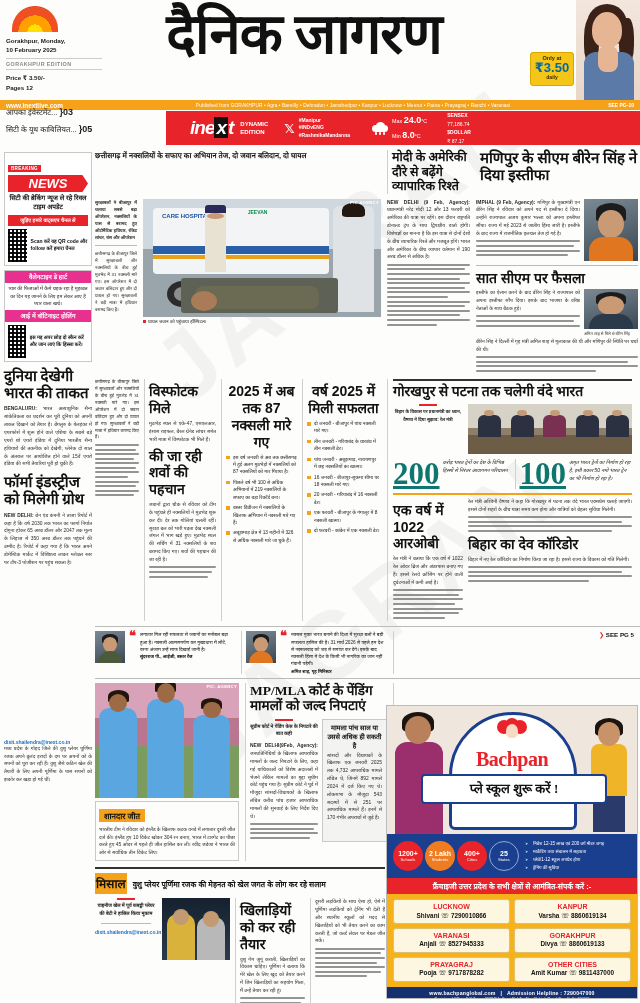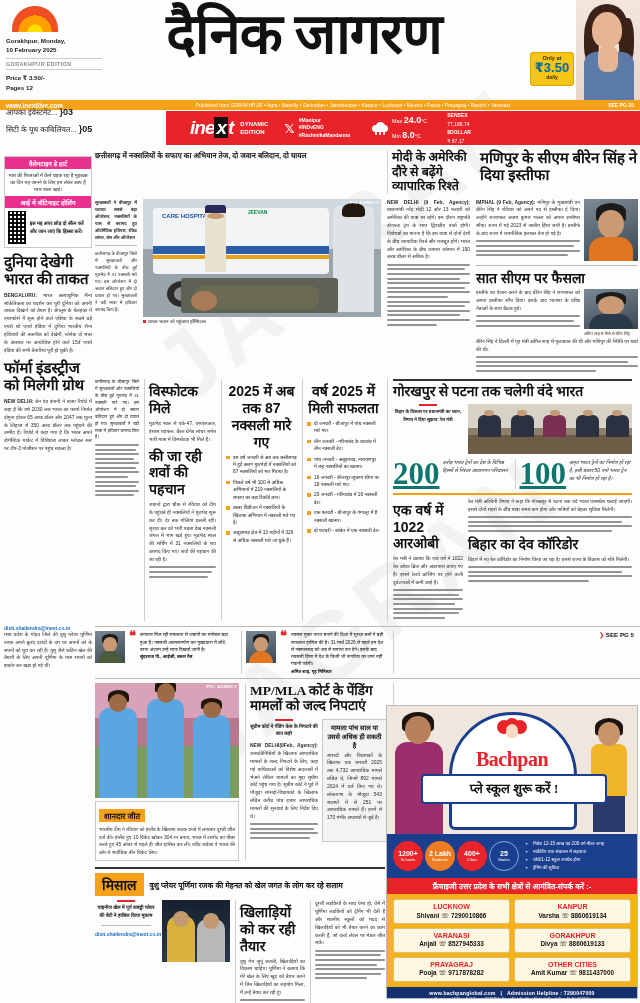--- a/index.html
+++ b/index.html
@@ -176,22 +176,22 @@
   .quotebox { display:flex; gap:4px; }
   .qmark { font-size:13px; font-weight:bold; color:#e8232a; line-height:.7; font-family:"Liberation Serif",serif; }
   .qtxt { font-size:4.7px; color:#222; line-height:1.55; }
   .qattr { font-size:4.6px; font-weight:bold; color:#111; }
 
   
   .bignum { font-family:"Liberation Serif",serif; font-size:31px; font-weight:bold; color:#0f766e; line-height:.95;text-decoration:underline; }
   .statline { font-size:5px; color:#222; line-height:1.55; font-style:italic; }
 
   
-  .seclabel { display:inline-block; background:#f6a11a; color:#111; font-size:14px; font-weight:bold;
-              padding:2px 7px; font-family:"Liberation Serif",serif; }
+  .seclabel { display:inline-block; background:#f6a11a; color:#111; font-size:12px; font-weight:bold;
+              padding:2px 1px; font-family:"Liberation Serif",serif; }
   .secdesc { font-size:7.6px; font-weight:bold; color:#111; }
 
   .orangehead { font-family:"Liberation Serif",serif; font-size:20px; font-weight:bold; color:#111; line-height:1.1; }
 
   .boxg { border:1px solid #c9c9c9; background:#f3f3f1; padding:3px 4px; }
   .boxg .bh { font-size:6.6px; font-weight:bold; color:#111; margin-bottom:2px; }
 
   .bullets li { list-style:none; font-size:4.8px; color:#222; line-height:1.55; margin-bottom:3px;
                 padding-left:7px; position:relative; }
   .bullets li:before { content:""; position:absolute; left:0; top:2px; width:3.5px; height:3.5px;
@@ -344,20 +344,30 @@
     <div class="sensex">
       <div><b>SENSEX</b></div>
       <div>77,186.74</div>
       <div><b>$DOLLAR</b></div>
       <div>₹ 87.17</div>
     </div>
   </div>
 
   <div class="col-left">
 
+    <div class="bnbox">
+      <div class="bn-tag">BREAKING</div>
+      <div class="bn-news">NEWS</div>
+      <div class="bn-sub">सिटी की ब्रेकिंग न्यूज ले रहे रिवल टाइम अपडेट</div>
+      <div class="bn-strip">जुड़िए हमारे वाट्सएप चैनल से</div>
+      <div class="qrrow">
+        <div class="qr"></div>
+        <div class="qrtxt">Scan करें यह QR code और follow करें हमारा चैनल</div>
+      </div>
+    </div>
 
     <div class="bnbox" style="margin-top:4px; padding:0;">
       <div class="vd-strip">वैलेनटाइन डे हार्ट</div>
       <div class="vd-body">प्यार की फिजाओं में कैसे चहक रहा है मुहब्बत का दिन यह जानने के लिए हम लेकर आए हैं प्यार वाला खर्च।</div>
       <div class="vd-strip">आई में वॉटिनाइट होलिंग</div>
       <div class="qrrow" style="padding:3px;">
         <div class="qr"></div>
         <div class="qrtxt">इस मद्द अपर छोड़ दो स्कैन करें और जान लाएं कि हिस्सा करें।</div>
       </div>
     </div>

